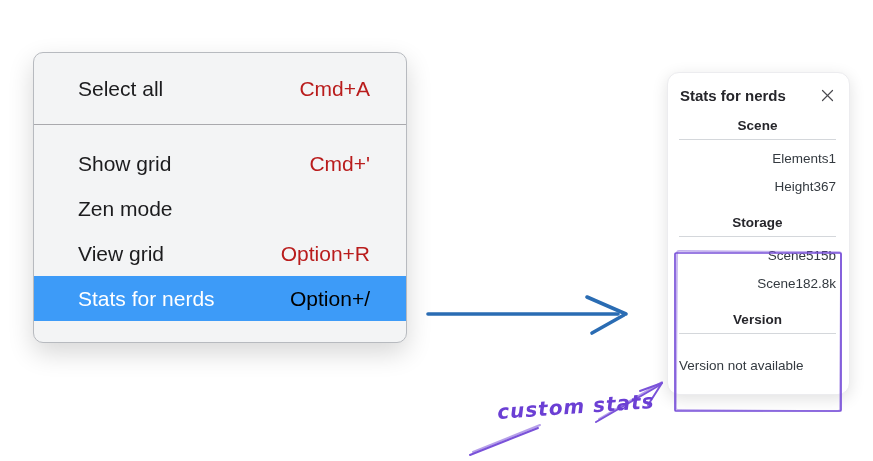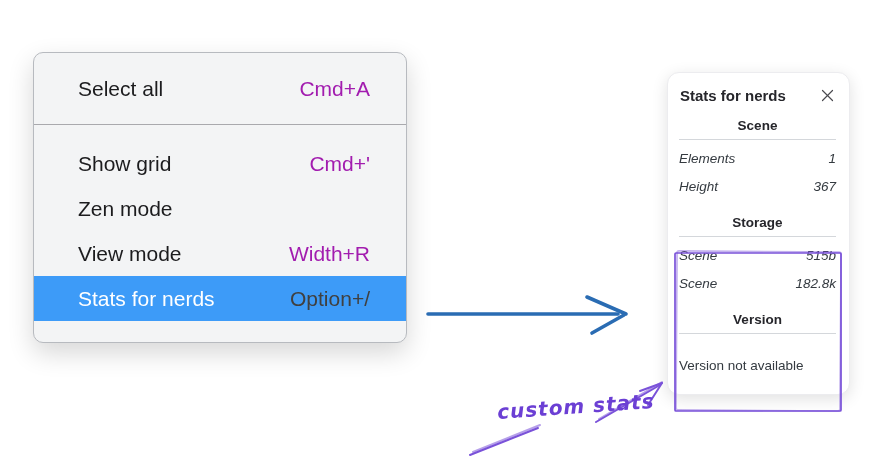--- a/index.html
+++ b/index.html
@@ -13,41 +13,41 @@
     position:absolute;left:33px;top:52px;width:374px;box-sizing:border-box;
     background:#f3f4f5;border:1.5px solid #b7babf;border-radius:10px;
     box-shadow:0 10px 26px rgba(0,0,0,.16);overflow:hidden;
   }
   .menu-section{padding:13px 0;}
   .menu-section.second{padding:16px 0 21px 0;}
   .menu-item{
     height:45px;display:flex;align-items:center;justify-content:space-between;
     padding:0 36px 0 44px;font-size:21px;color:#1c1c1e;cursor:default;
   }
-  .menu-item .shortcut{color:#a21caf;}
+  .menu-item .shortcut{color:#b91c1c;}
   .menu-item.highlighted{background:#3d9bf8;color:#ffffff;}
-  .menu-item.highlighted .shortcut{color:#404040;}
+  .menu-item.highlighted .shortcut{color:#000000;}
   .menu-divider{height:1px;background:#a9a9ad;}
 
   
   .blue-arrow{position:absolute;left:422px;top:292px;}
 
   
   .stats-panel{
     position:absolute;left:667px;top:72px;width:183px;box-sizing:border-box;
     background:#ffffff;border:1px solid #ececef;border-radius:12px;
     box-shadow:0 4px 16px rgba(0,0,0,.12);
     padding:12px 13px 14px 11px;color:#343a40;font-size:13.5px;
   }
   .panel-header{display:flex;align-items:center;justify-content:space-between;margin:2px 1px 6px 1px;}
   .panel-title{font-weight:bold;font-size:15px;color:#26262b;}
   .close-btn{width:16px;height:16px;display:flex;align-items:center;justify-content:center;cursor:pointer;}
   .section-header{text-align:center;font-weight:bold;font-size:13.5px;color:#26262b;margin:14px 0 6px 0;}
   .panel-hr{height:1px;background:#d4d7db;border:0;margin:0 0 5px 0;}
-  .stat-row{display:flex;justify-content:space-between;line-height:28px;font-style:italic;}
+  .stat-row{display:flex;justify-content:flex-end;line-height:28px;}
   .stat-row .stat-value{text-align:right;}
   .version-note{line-height:28px;margin-top:18px;}
 
   
   .purple-rect{position:absolute;left:669px;top:247px;pointer-events:none;}
   .annotation-arrow{position:absolute;left:450px;top:372px;pointer-events:none;}
   .annotation-text{
     position:absolute;left:497px;top:394px;width:170px;
     font-family:"DejaVu Sans",sans-serif;font-style:italic;font-weight:600;
     font-size:20px;letter-spacing:1px;color:#6b3fd4;transform:rotate(-4deg);
@@ -68,22 +68,22 @@
     <div class="menu-divider"></div>
     <div class="menu-section second">
       <div class="menu-item">
         <span>Show grid</span>
         <span class="shortcut">Cmd+'</span>
       </div>
       <div class="menu-item">
         <span>Zen mode</span>
       </div>
       <div class="menu-item">
-        <span>View mode</span>
-        <span class="shortcut">Width+R</span>
+        <span>View grid</span>
+        <span class="shortcut">Option+R</span>
       </div>
       <div class="menu-item highlighted">
         <span>Stats for nerds</span>
         <span class="shortcut">Option+/</span>
       </div>
     </div>
   </div>
 
   <svg class="blue-arrow" width="215" height="46" viewBox="0 0 215 46">
     <g stroke="#2a6cb3" stroke-width="3.6" fill="none" stroke-linecap="round">

